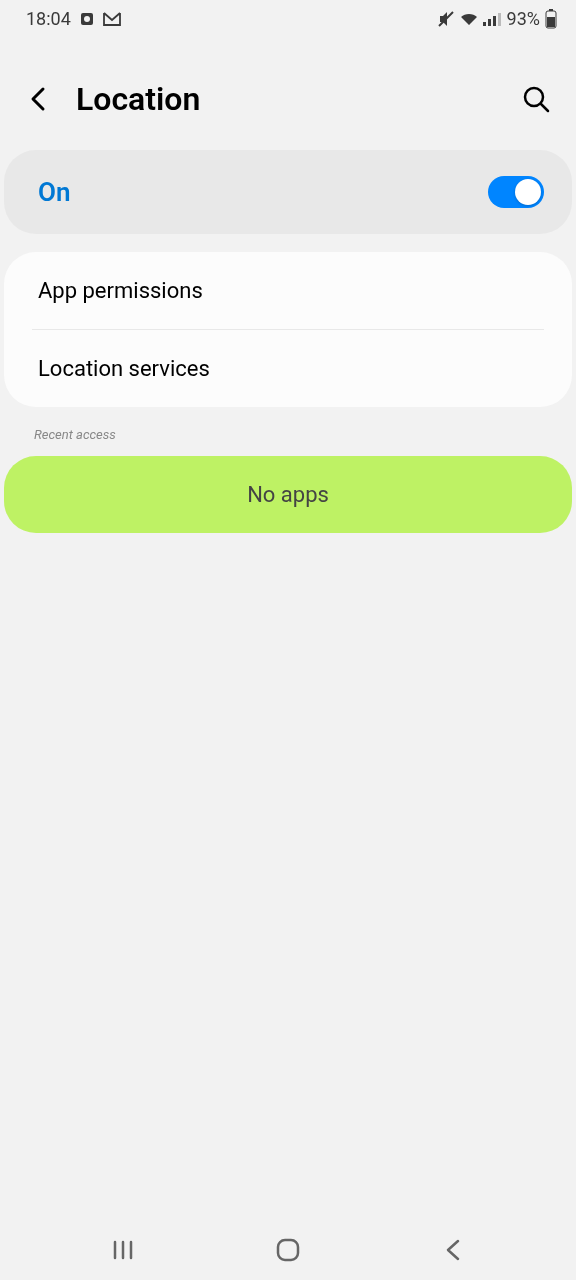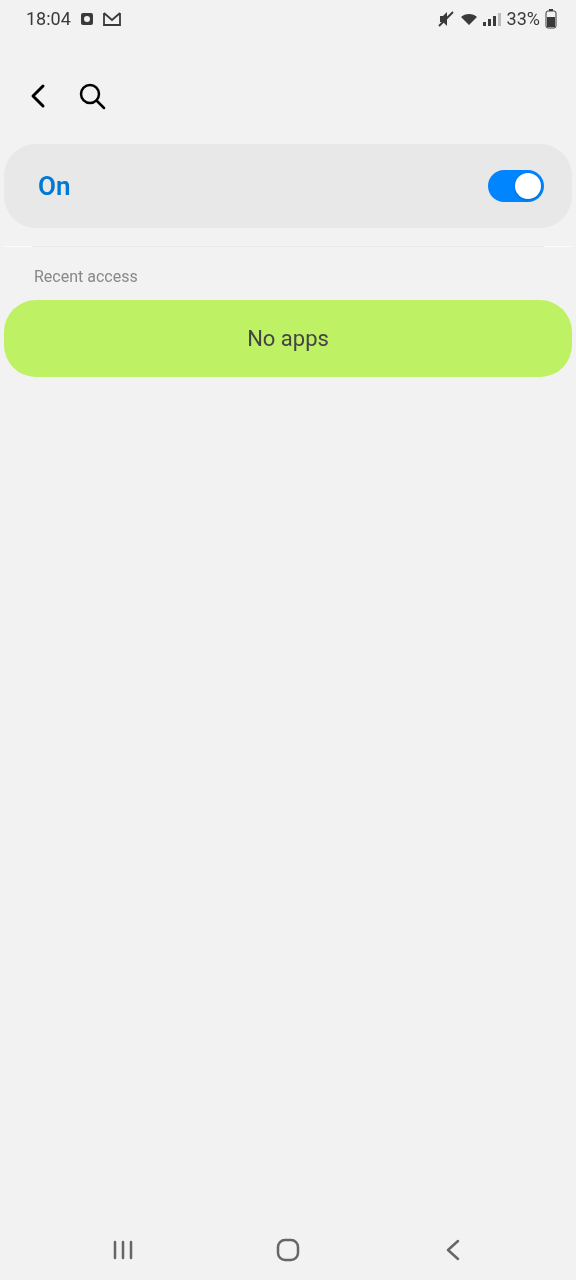--- a/index.html
+++ b/index.html
@@ -111,23 +111,24 @@
       padding: 26px 34px;
       font-size: 22px;
       color: #000;
     }
     .divider {
       height: 1px;
       background: #e8e8e8;
       margin: 0 28px;
     }
     .section-header {
-      font-size: 16px;
+      font-size: 13px;
       color: #888;
       padding: 20px 0 0 34px;
+      font-style: italic;
     }
     .empty-card {
       background: #bef264;
       border-radius: 32px;
       margin: 14px 4px 0 4px;
       padding: 26px;
       text-align: center;
       font-size: 22px;
       color: #444;
     }
@@ -180,54 +181,57 @@
         </svg>
     </span>
     <span class="status-icon">
       <svg width="18" height="14" viewBox="0 0 18 14">
           <rect x="0" y="10" width="3" height="4" fill="#3a3a3a"></rect>
           <rect x="5" y="7" width="3" height="7" fill="#3a3a3a"></rect>
           <rect x="10" y="4" width="3" height="10" fill="#3a3a3a"></rect>
           <rect x="15" y="1" width="3" height="13" fill="#bbb"></rect>
         </svg>
     </span>
-    <span style="font-size:18px;color:#3a3a3a;margin-left:2px;">33%</span>
+    <span style="font-size:18px;color:#3a3a3a;margin-left:2px;">93%</span>
     <span class="status-icon">
       <svg width="14" height="20" viewBox="0 0 14 20">
           <rect x="2" y="2" width="10" height="17" rx="2" stroke="#3a3a3a" stroke-width="1" fill="none"></rect>
           <rect x="5" y="0" width="4" height="2" fill="#3a3a3a"></rect>
           <rect x="3" y="8" width="8" height="10" fill="#3a3a3a"></rect>
         </svg>
     </span>
   </div>
 </div>
 
 <div class="header">
   <div class="back-arrow">
     <svg width="20" height="28" viewBox="0 0 20 28">
         <path d="M15 4 L5 14 L15 24" stroke="#000" stroke-width="3" fill="none" stroke-linecap="round" stroke-linejoin="round"></path>
       </svg>
   </div>
+  <div class="page-title">Location</div>
   <div class="search-icon-wrap">
     <svg width="30" height="30" viewBox="0 0 30 30">
         <circle cx="13" cy="13" r="9" stroke="#000" stroke-width="2.5" fill="none"></circle>
         <line x1="20" y1="20" x2="27" y2="27" stroke="#000" stroke-width="2.5" stroke-linecap="round"></line>
       </svg>
   </div>
 </div>
 
 <div class="toggle-card">
   <span class="toggle-label">On</span>
   <div class="switch">
     <div class="switch-knob"></div>
   </div>
 </div>
 
 <div class="list-card">
+  <div class="list-item">App permissions</div>
   <div class="divider"></div>
+  <div class="list-item">Location services</div>
 </div>
 
 <div class="section-header">Recent access</div>
 
 <div class="empty-card">
   <span>No apps</span>
 </div>
 
 <div class="nav-bar">
   <div class="nav-button">

